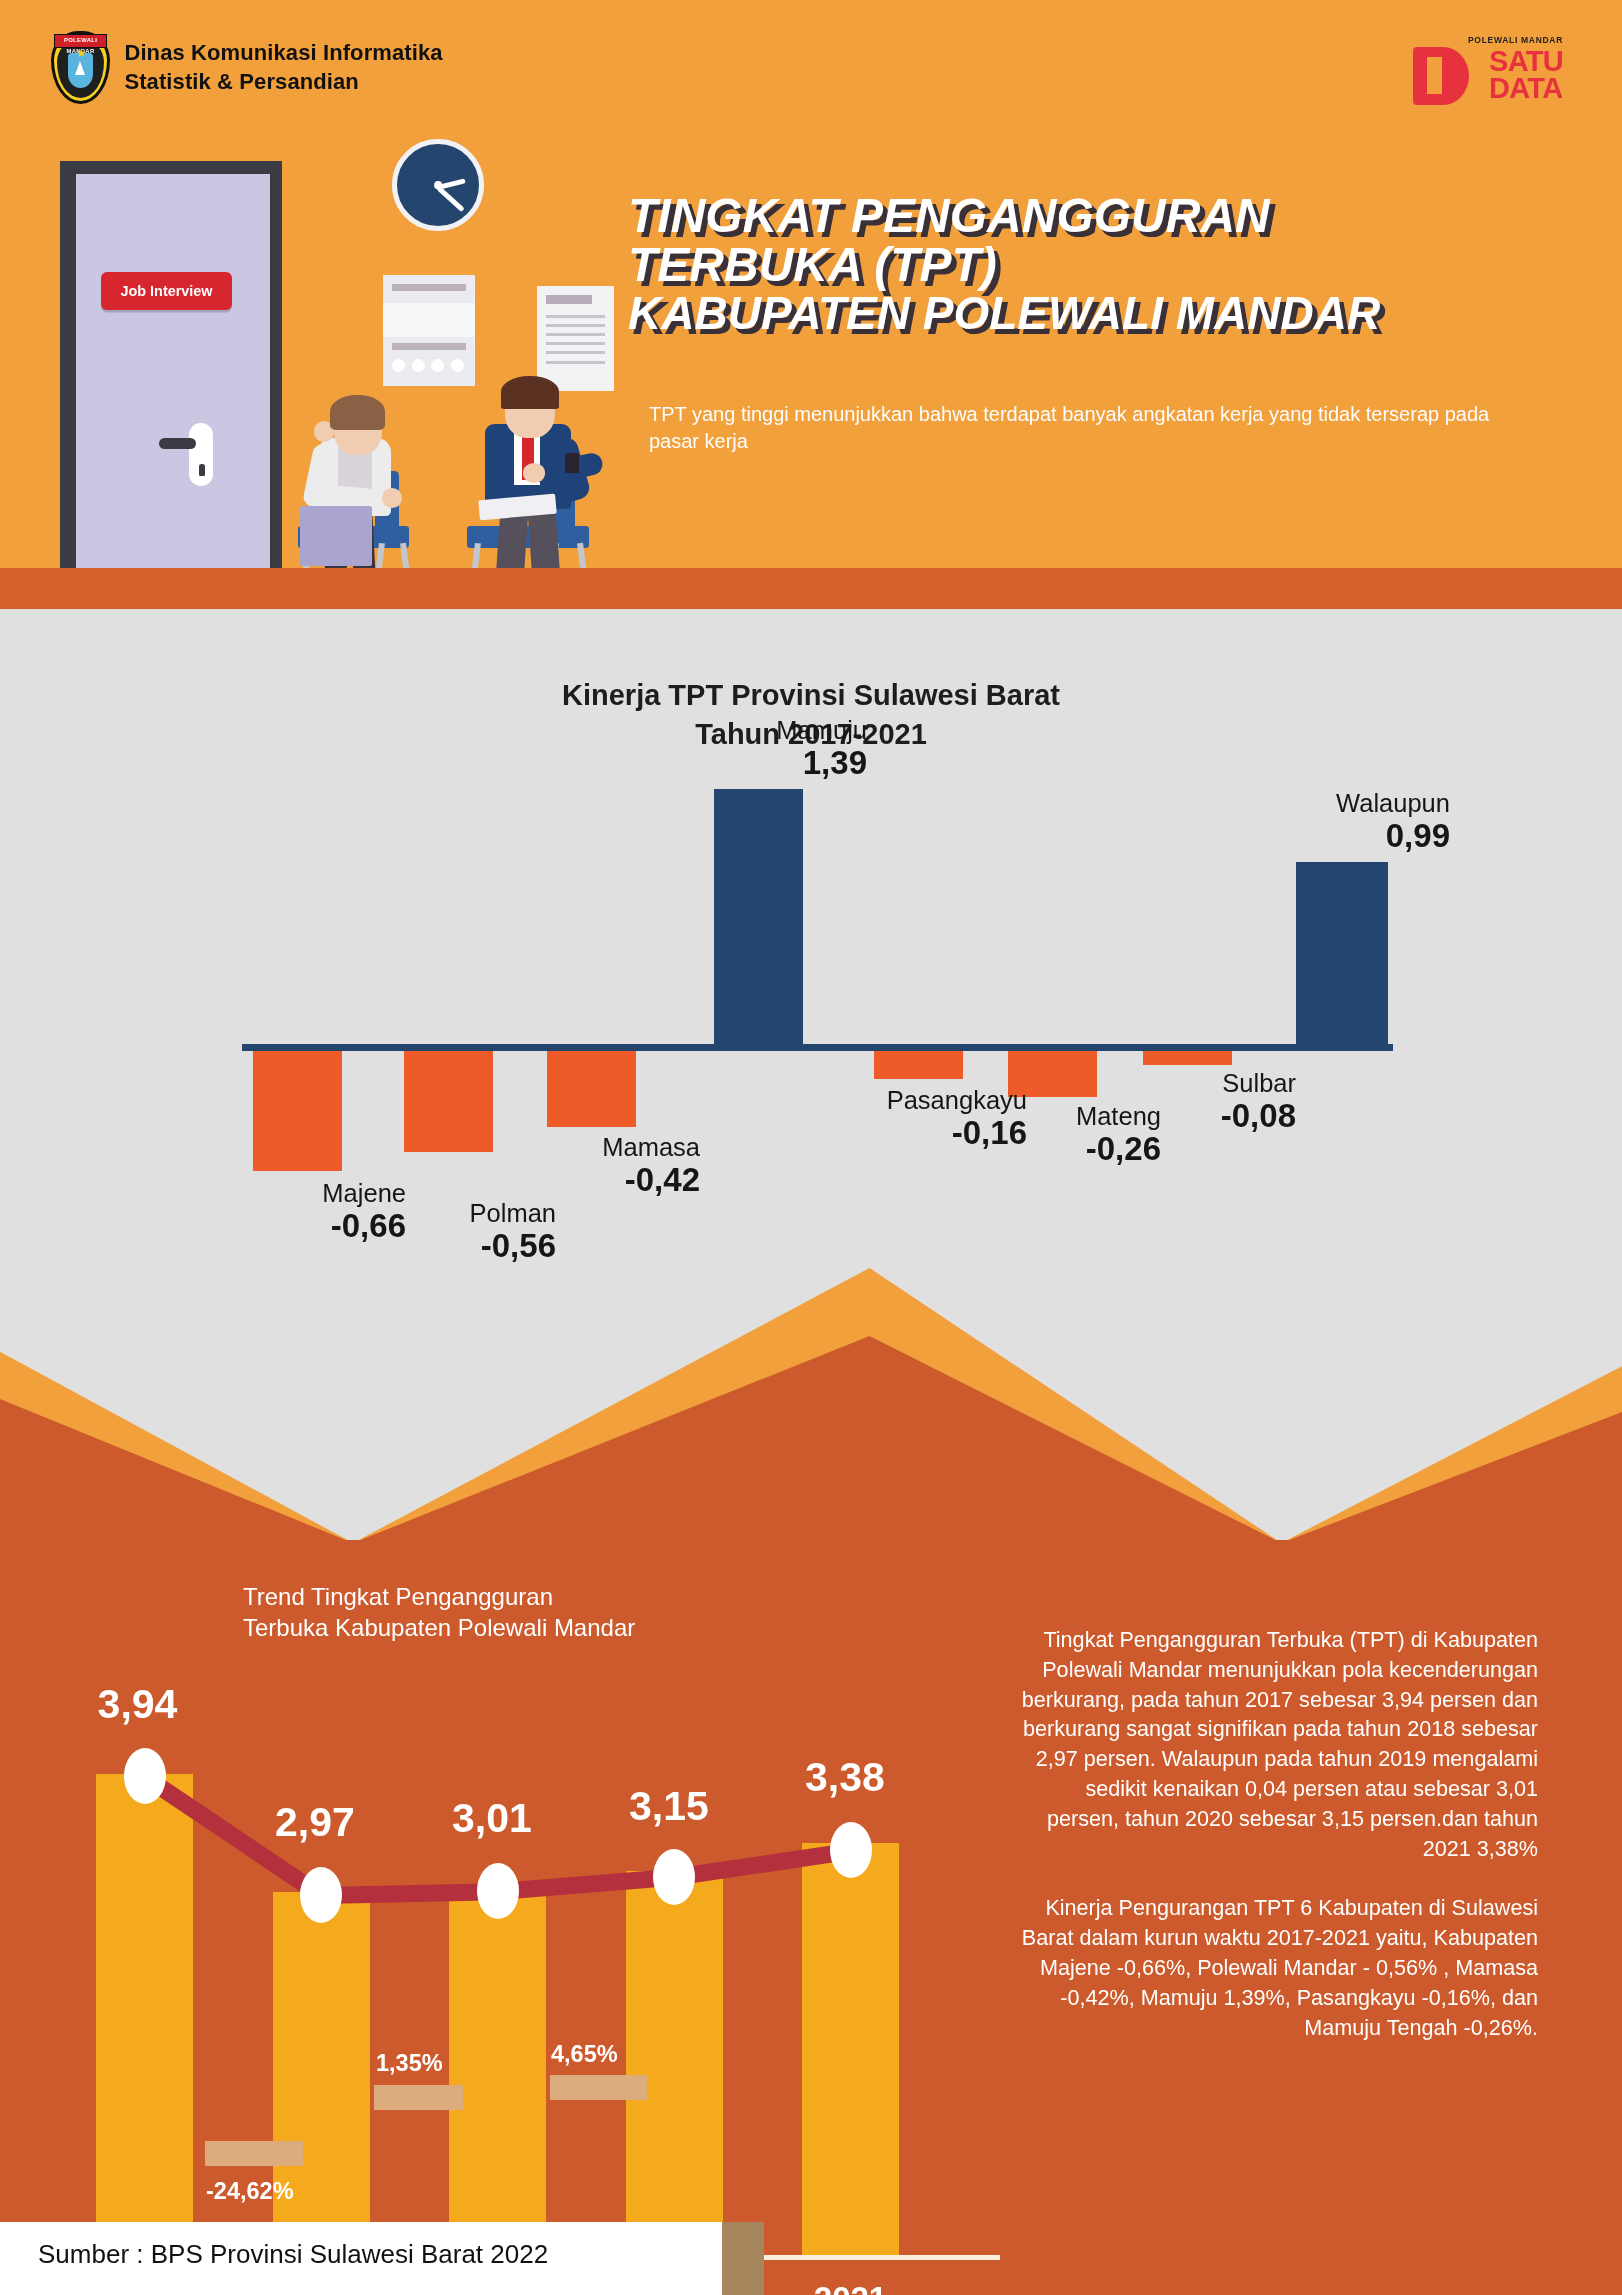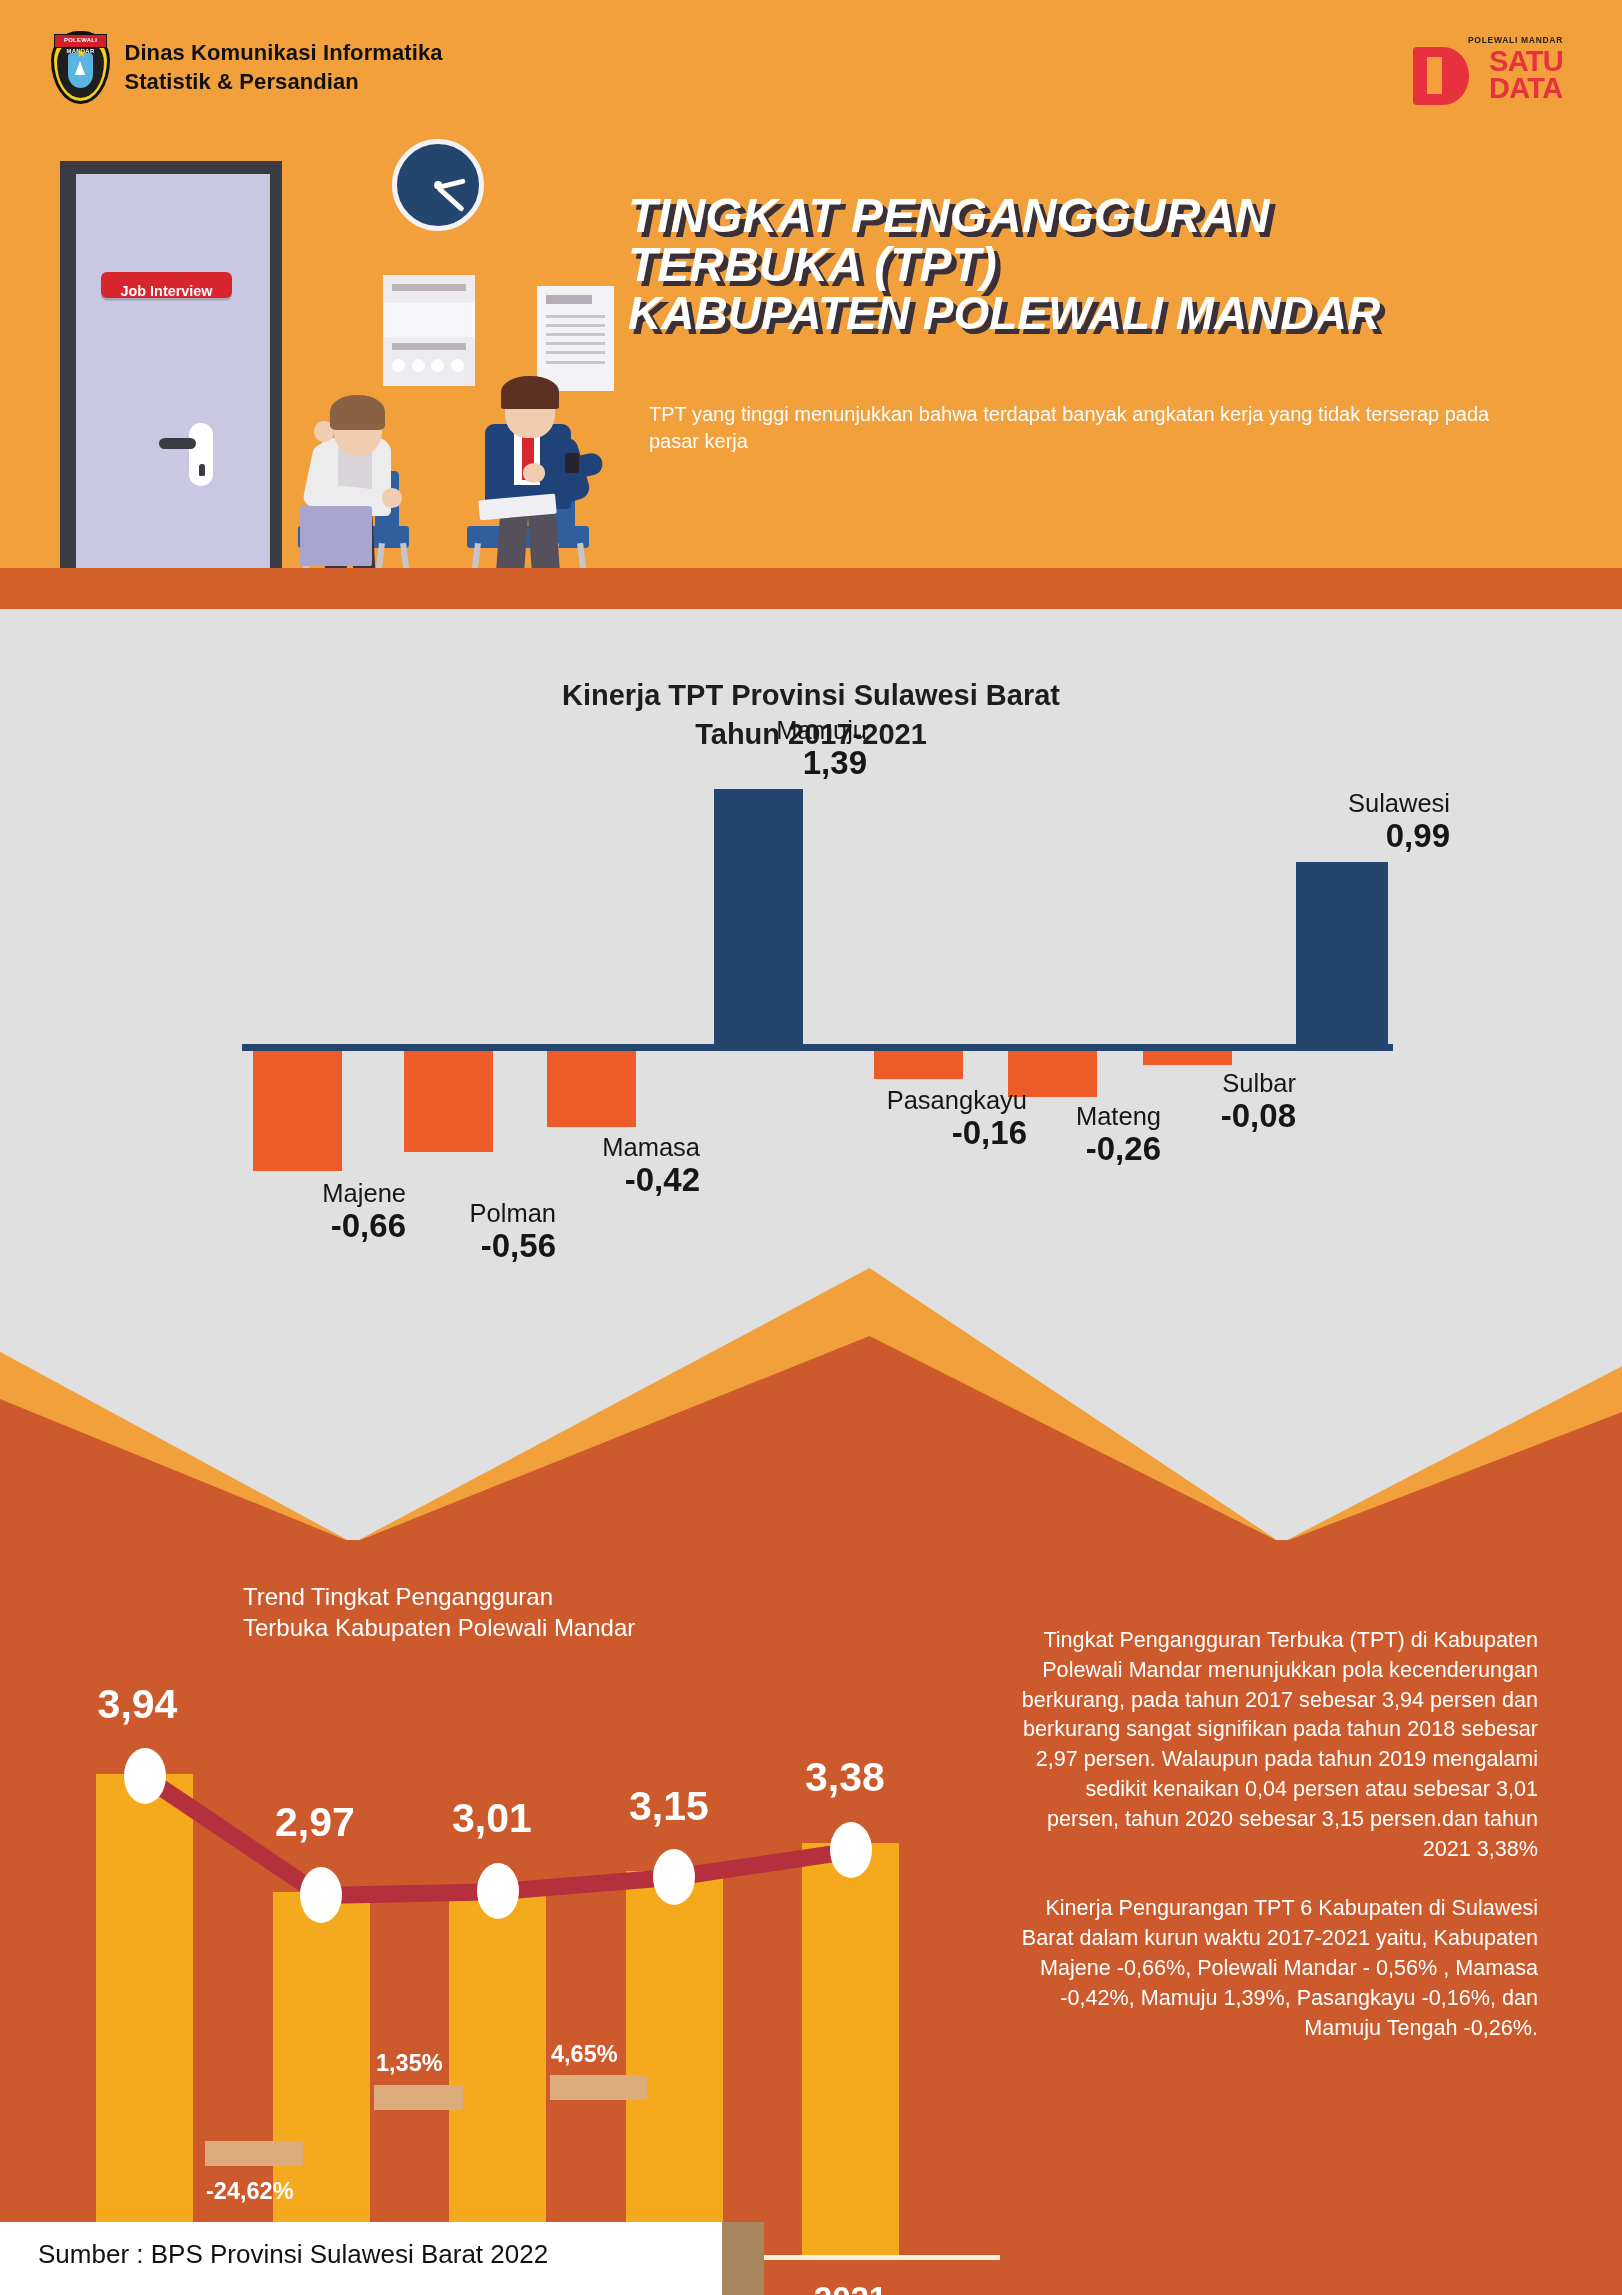--- a/index.html
+++ b/index.html
@@ -32,21 +32,21 @@
           border-radius:3.9px 46% 46% 3.9px / 3.9px 50% 50% 3.9px; }
   .sd-d:after{ content:""; position:absolute; left:14.4px; top:10.5px; width:14.4px; height:37px; background:#f2a03c; }
   .sd-d:before{ content:""; position:absolute; left:14.4px; top:10.5px; width:14.4px; height:9.2px;
           border-left:6.5px solid #f2a03c; border-top:6.5px solid transparent; }
   .sd-text { position:absolute; right:0; top:13px; text-align:left; }
   .sd-satu, .sd-data { color:#e8313f; font-weight:bold; font-size:29px; line-height:.92; letter-spacing:-0.7px; }
 
   
   .door-frame { position:absolute; left:60px; top:161px; width:222px; height:449px; background:#3b3b44; }
   .door { position:absolute; left:15.7px; top:13px; right:11.8px; bottom:0; background:#c9c7e2; }
-  .door-sign { position:absolute; left:41px; top:111px; width:131px; height:26px; background:#d8262f;
+  .door-sign { position:absolute; left:41px; top:111px; width:131px; height:38px; background:#d8262f;
                border-radius:5.9px; box-shadow:0 2.6px 0 rgba(0,0,0,.18); }
   .door-sign span{ display:block; color:#fff; font-size:14.4px; font-weight:bold; text-align:center; line-height:38px; }
   .door-plate{ position:absolute; left:129px; top:262px; width:23.5px; height:63px; background:#fff; border-radius:11.8px; }
   .door-handle{ position:absolute; left:99px; top:277px; width:37px; height:11px; background:#3b3b44; border-radius:5.9px; }
   .door-key{ position:absolute; left:139px; top:303px; width:5.9px; height:11.8px; background:#3b3b44; border-radius:2.6px 2.6px 1.3px 1.3px; }
 
   .clock { position:absolute; left:392px; top:139px; width:92px; height:92px; border-radius:50%;
            background:#24456e; border:5.9px solid #f2f2f6; }
   .clk-h { position:absolute; left:50%; top:50%; width:27.5px; height:4.6px; background:#fff; transform-origin:0 50%; transform:rotate(-14deg); border-radius:2.6px;}
   .clk-m { position:absolute; left:50%; top:50%; width:34px; height:4.6px; background:#fff; transform-origin:0 50%; transform:rotate(42deg); border-radius:2.6px;}
@@ -310,21 +310,21 @@
       </div>
       <div class="zlbl" style="left:703px; top:318px;">
         <div class="n">Mateng</div>
         <div class="v">-0,26</div>
       </div>
       <div class="zlbl" style="left:838px; top:285px;">
         <div class="n">Sulbar</div>
         <div class="v">-0,08</div>
       </div>
       <div class="zlbl" style="left:992px; top:5.2px;">
-        <div class="n">Sulawesi</div>
+        <div class="n">Walaupun</div>
         <div class="v">0,99</div>
       </div>
     </div>
   </div>
 
   <svg class="zig" viewBox="0 0 2481 420" preserveAspectRatio="none">
     <polygon points="0,128 540,420 1330,0 1960,420 2481,150 2481,420 0,420" fill="#f2a03c"></polygon>
     <polygon points="0,200 540,420 1330,104 1960,420 2481,220 2481,420 0,420" fill="#cc5a2c"></polygon>
   </svg>
 

